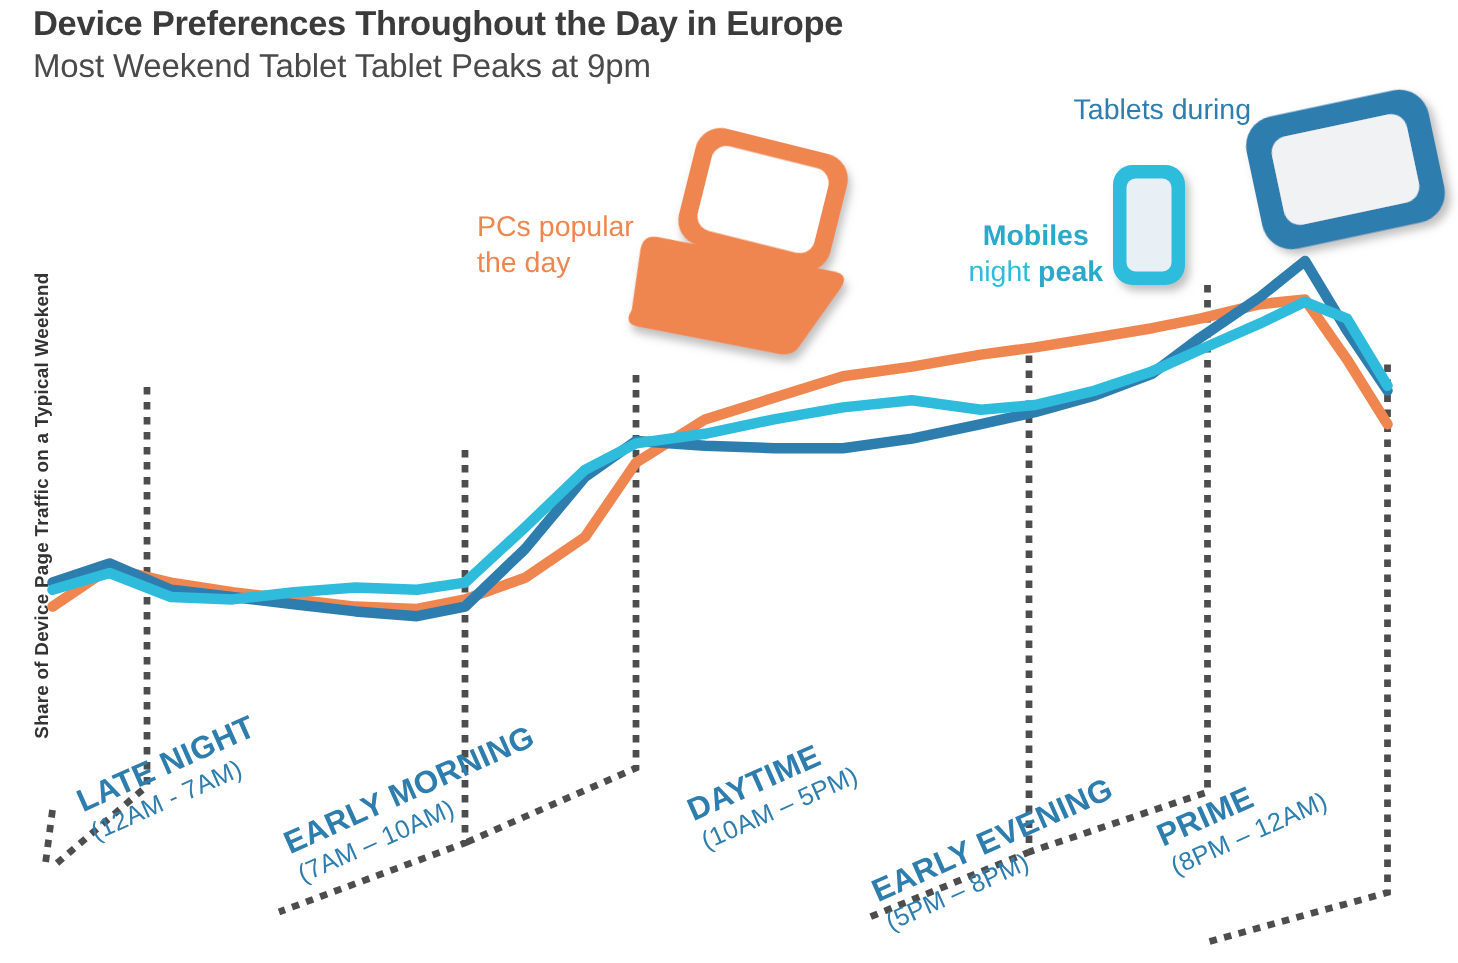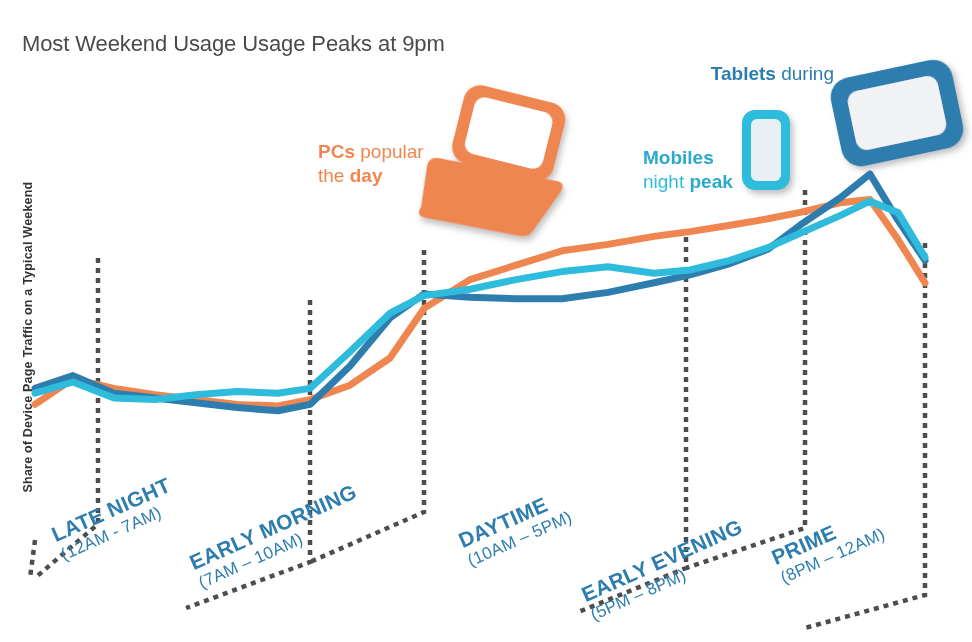--- a/index.html
+++ b/index.html
@@ -32,41 +32,42 @@
     font-size:12.5px;font-weight:bold;color:#333333;
     text-align:center;white-space:nowrap;
     letter-spacing:0.2px;
   }
 
   svg.plot{position:absolute;left:0;top:0;width:972px;height:642px;}
 
   .callout{position:absolute;white-space:nowrap;}
   .callout .l{display:block;}
   .co-pc{left:318px;top:140px;font-size:19px;color:#f0864f;line-height:1.28;}
-  .co-pc .b{font-weight:bold;}
-  .co-mob{left:643px;top:146px;font-size:19px;color:#2fbcdc;line-height:1.28;text-align:left;width:95px;}
+  .co-pc .b{font-weight:normal;}
+  .co-mob{left:643px;top:146px;font-size:19px;color:#2fbcdc;line-height:1.28;text-align:center;width:95px;}
   .co-mob .b{font-weight:bold;color:#2aa9cb;}
   .co-tab{left:668px;top:62px;font-size:19px;color:#2e7daf;line-height:1.28;text-align:right;width:166px;}
-  .co-tab .b{font-weight:bold;}
+  .co-tab .b{font-weight:normal;}
 
   .xlab{position:absolute;white-space:nowrap;}
   .xlab .n{display:block;font-size:21px;font-weight:bold;color:#2e7daf;letter-spacing:0.3px;}
   .xlab .r{display:block;font-size:17px;font-weight:normal;color:#2e7daf;letter-spacing:0.2px;}
   .xl0{left:48px;top:525px;transform:rotate(-24deg);transform-origin:left top;}
   .xl1{left:186px;top:553px;transform:rotate(-24deg);transform-origin:left top;}
   .xl2{left:455px;top:531px;transform:rotate(-24deg);transform-origin:left top;}
   .xl3{left:578px;top:585px;transform:rotate(-24deg);transform-origin:left top;}
   .xl4{left:768px;top:548px;transform:rotate(-24deg);transform-origin:left top;}
 </style>
 </head>
 <body>
 
 <div id="root">
 
-  <div class="subtitle">Most Weekend Usage Usage Peaks at 9pm</div>
+  <div class="title">Device Preferences Throughout the Day in Europe</div>
+  <div class="subtitle">Most Weekend Tablet Tablet Peaks at 9pm</div>
   <div class="ylabel">Share of Device Page Traffic on a Typical Weekend</div>
 
   <svg class="plot" viewBox="0 0 972 642">
     <defs>
       <filter id="sh" x="-30%" y="-30%" width="180%" height="180%">
         <feDropShadow dx="3" dy="4" stdDeviation="3" flood-color="#808080" flood-opacity="0.5"></feDropShadow>
       </filter>
     </defs>
 
     <g stroke="#4d4d4d" stroke-width="4.5" stroke-linecap="butt" stroke-dasharray="5,5" fill="none">

